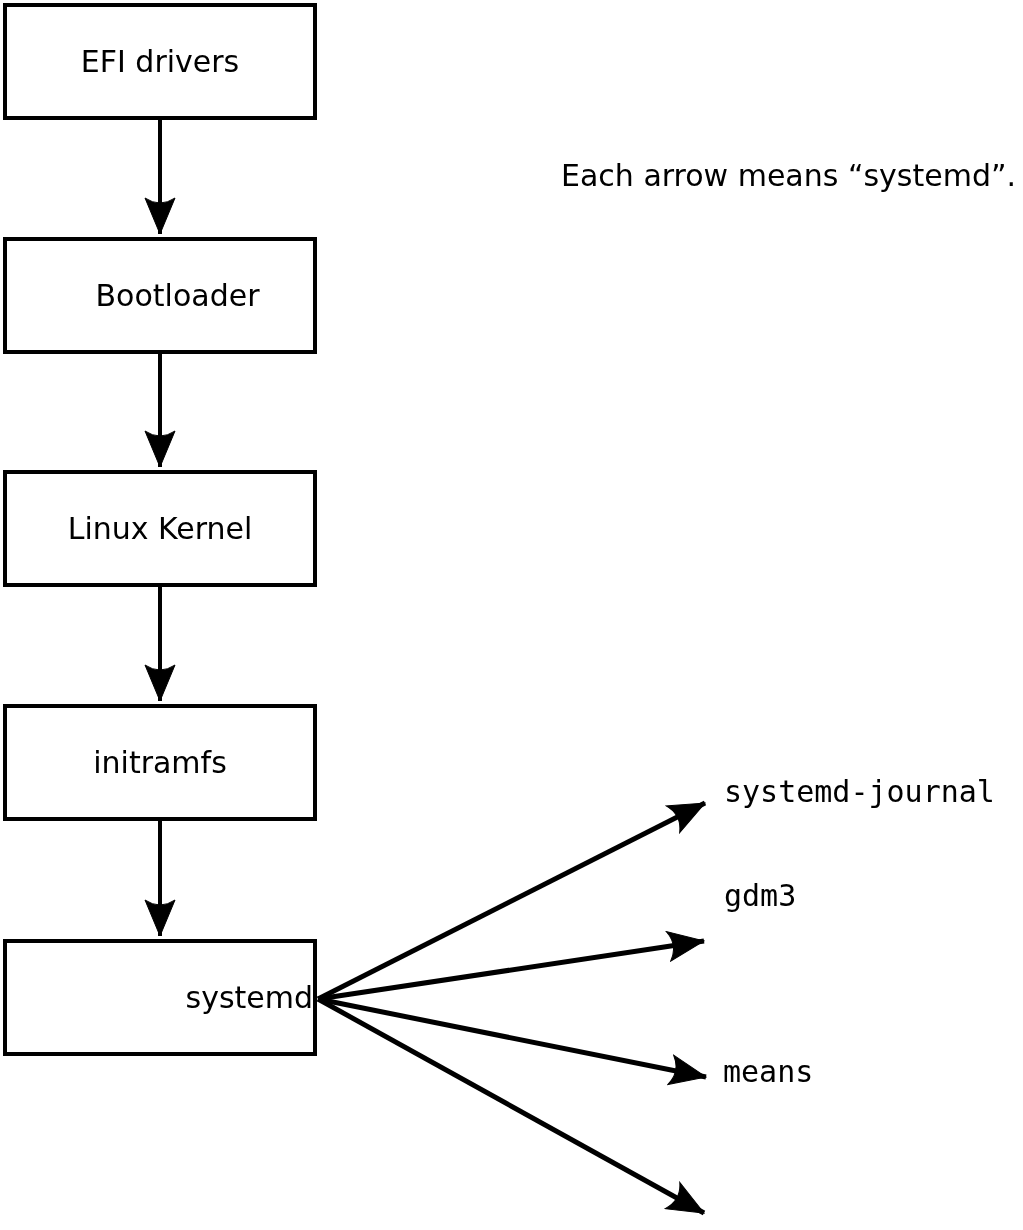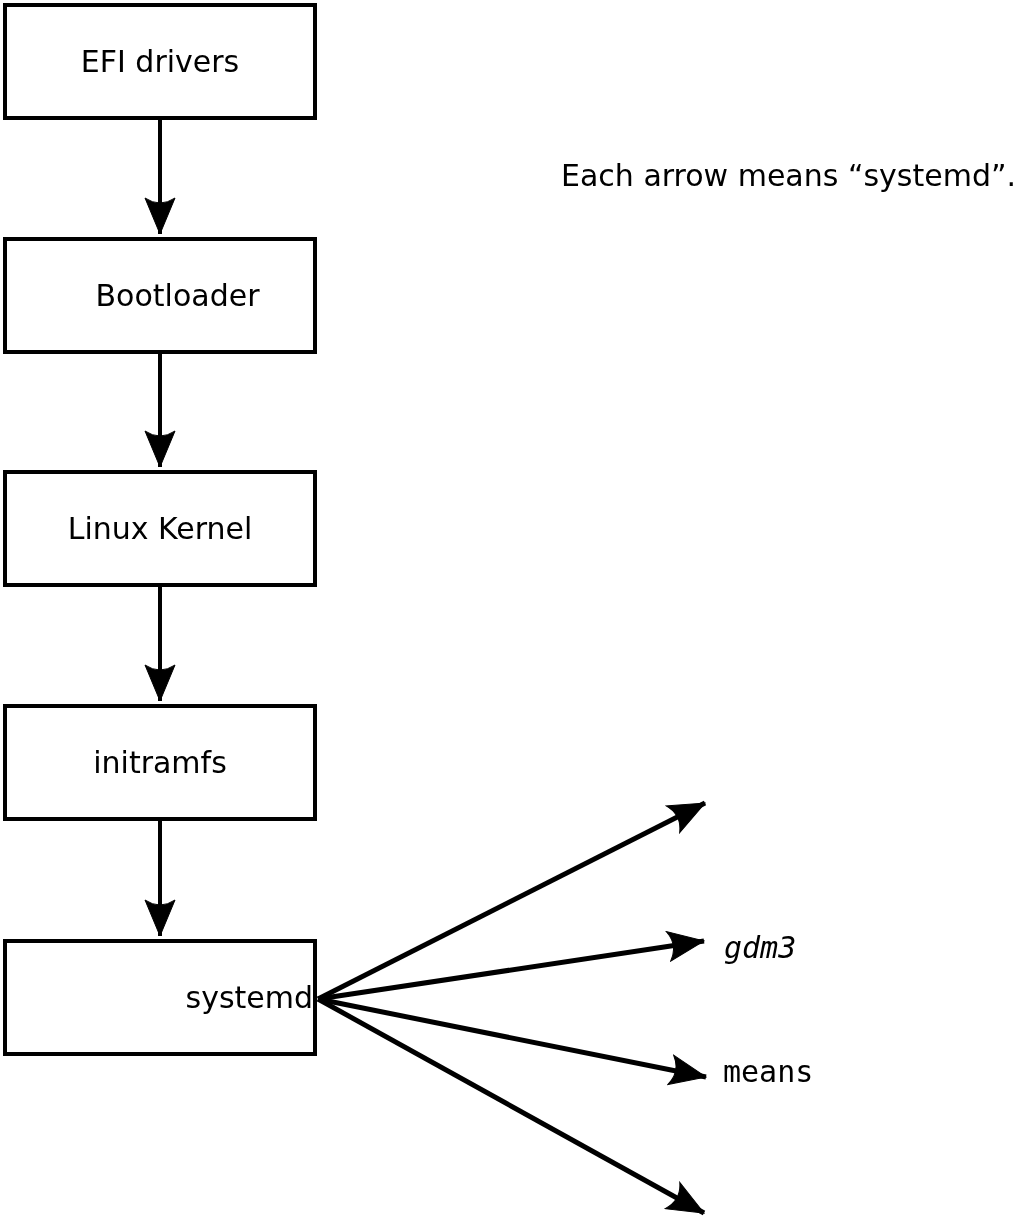--- a/index.html
+++ b/index.html
@@ -46,21 +46,21 @@
 
   .proc-label {
     position: absolute;
     font-family: "DejaVu Sans Mono", "Liberation Mono", monospace;
     font-size: 30px;
     line-height: 1;
     white-space: nowrap;
     transform: translateY(-50%);
   }
   .label-journal { left: 724px; top: 792px; }
-  .label-gdm3    { left: 724px; top: 948px; font-style: italic; }
+  .label-gdm3    { left: 724px; top: 896px; }
   .label-getty   { left: 723px; top: 1072px; }
   .label-sshd    { left: 714px; top: 1256px; }
 
   .annotation {
     position: absolute;
     left: 561px;
     top: 161px;
     font-size: 30px;
     line-height: 1;
     white-space: nowrap;
@@ -98,19 +98,20 @@
   <div class="node node-kernel">
     <span>Linux Kernel</span>
   </div>
   <div class="node node-initramfs">
     <span>initramfs</span>
   </div>
   <div class="node node-systemd">
     <span>systemd</span>
   </div>
 
+  <div class="proc-label label-journal">systemd-journal</div>
   <div class="proc-label label-gdm3">gdm3</div>
   <div class="proc-label label-getty">means</div>
   <div class="proc-label label-sshd">sshd</div>
 
   <div class="annotation">Each arrow means “systemd”.</div>
 
 </div>
 
 </body></html>

